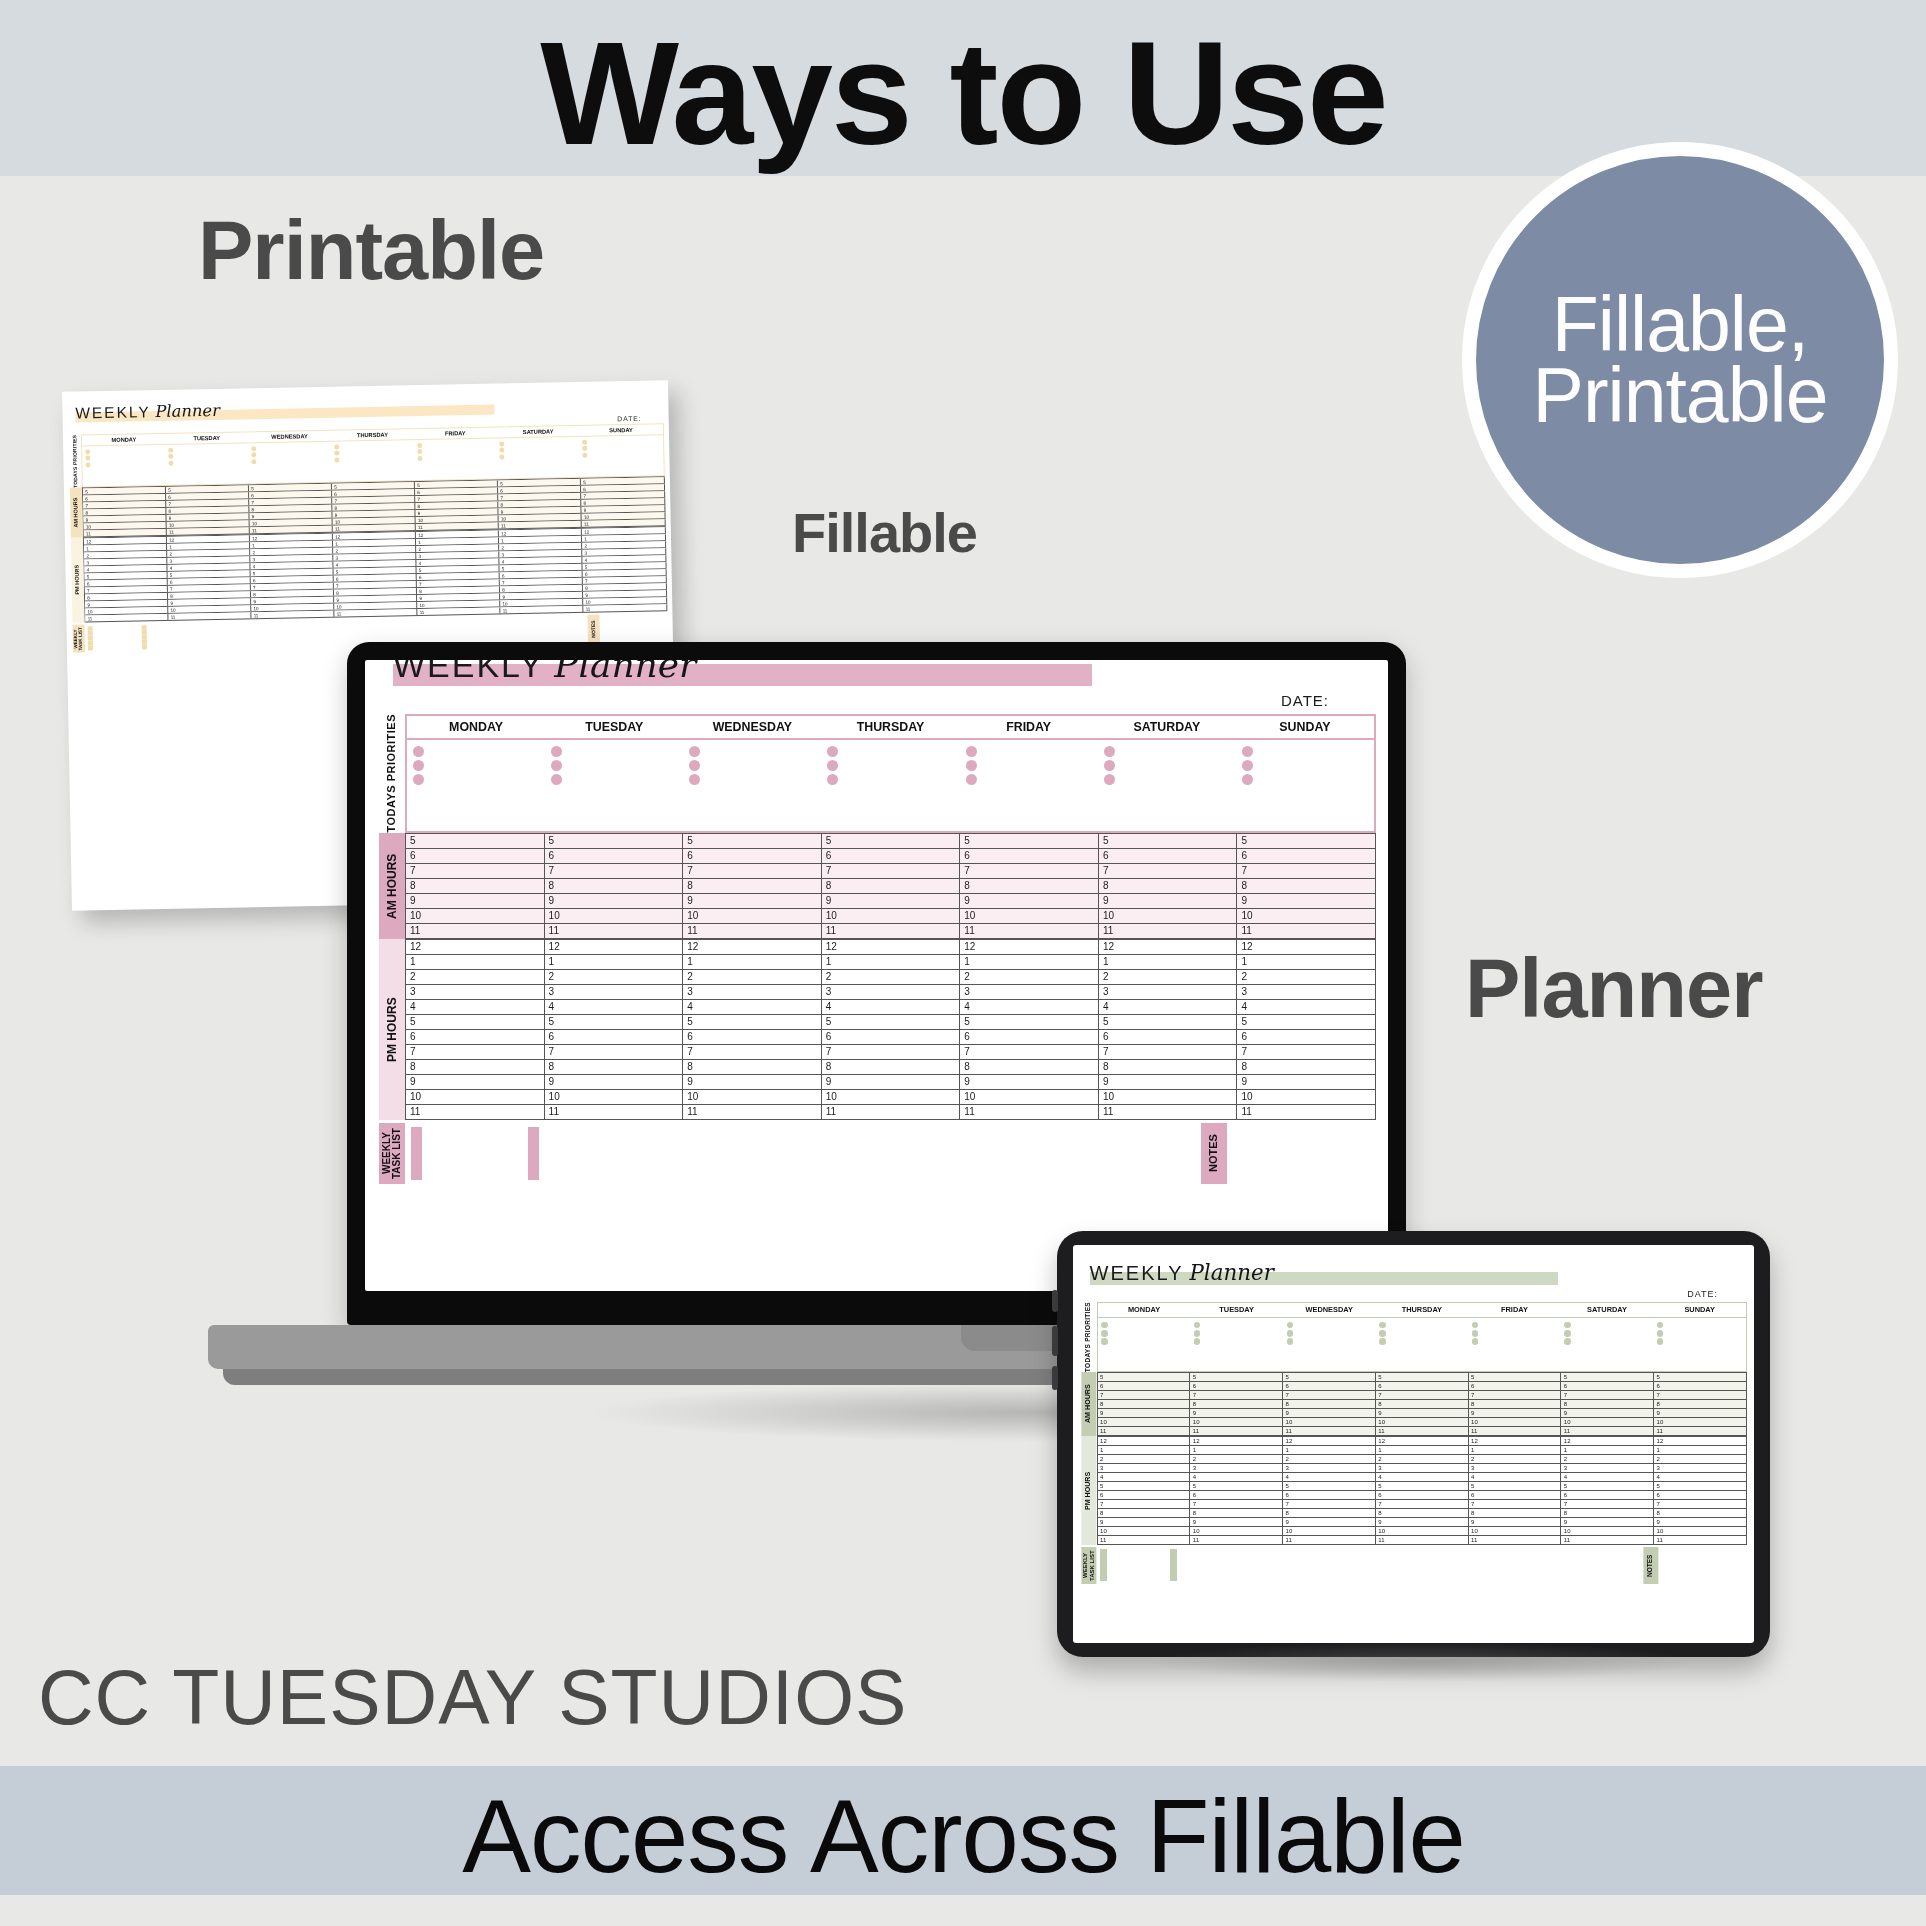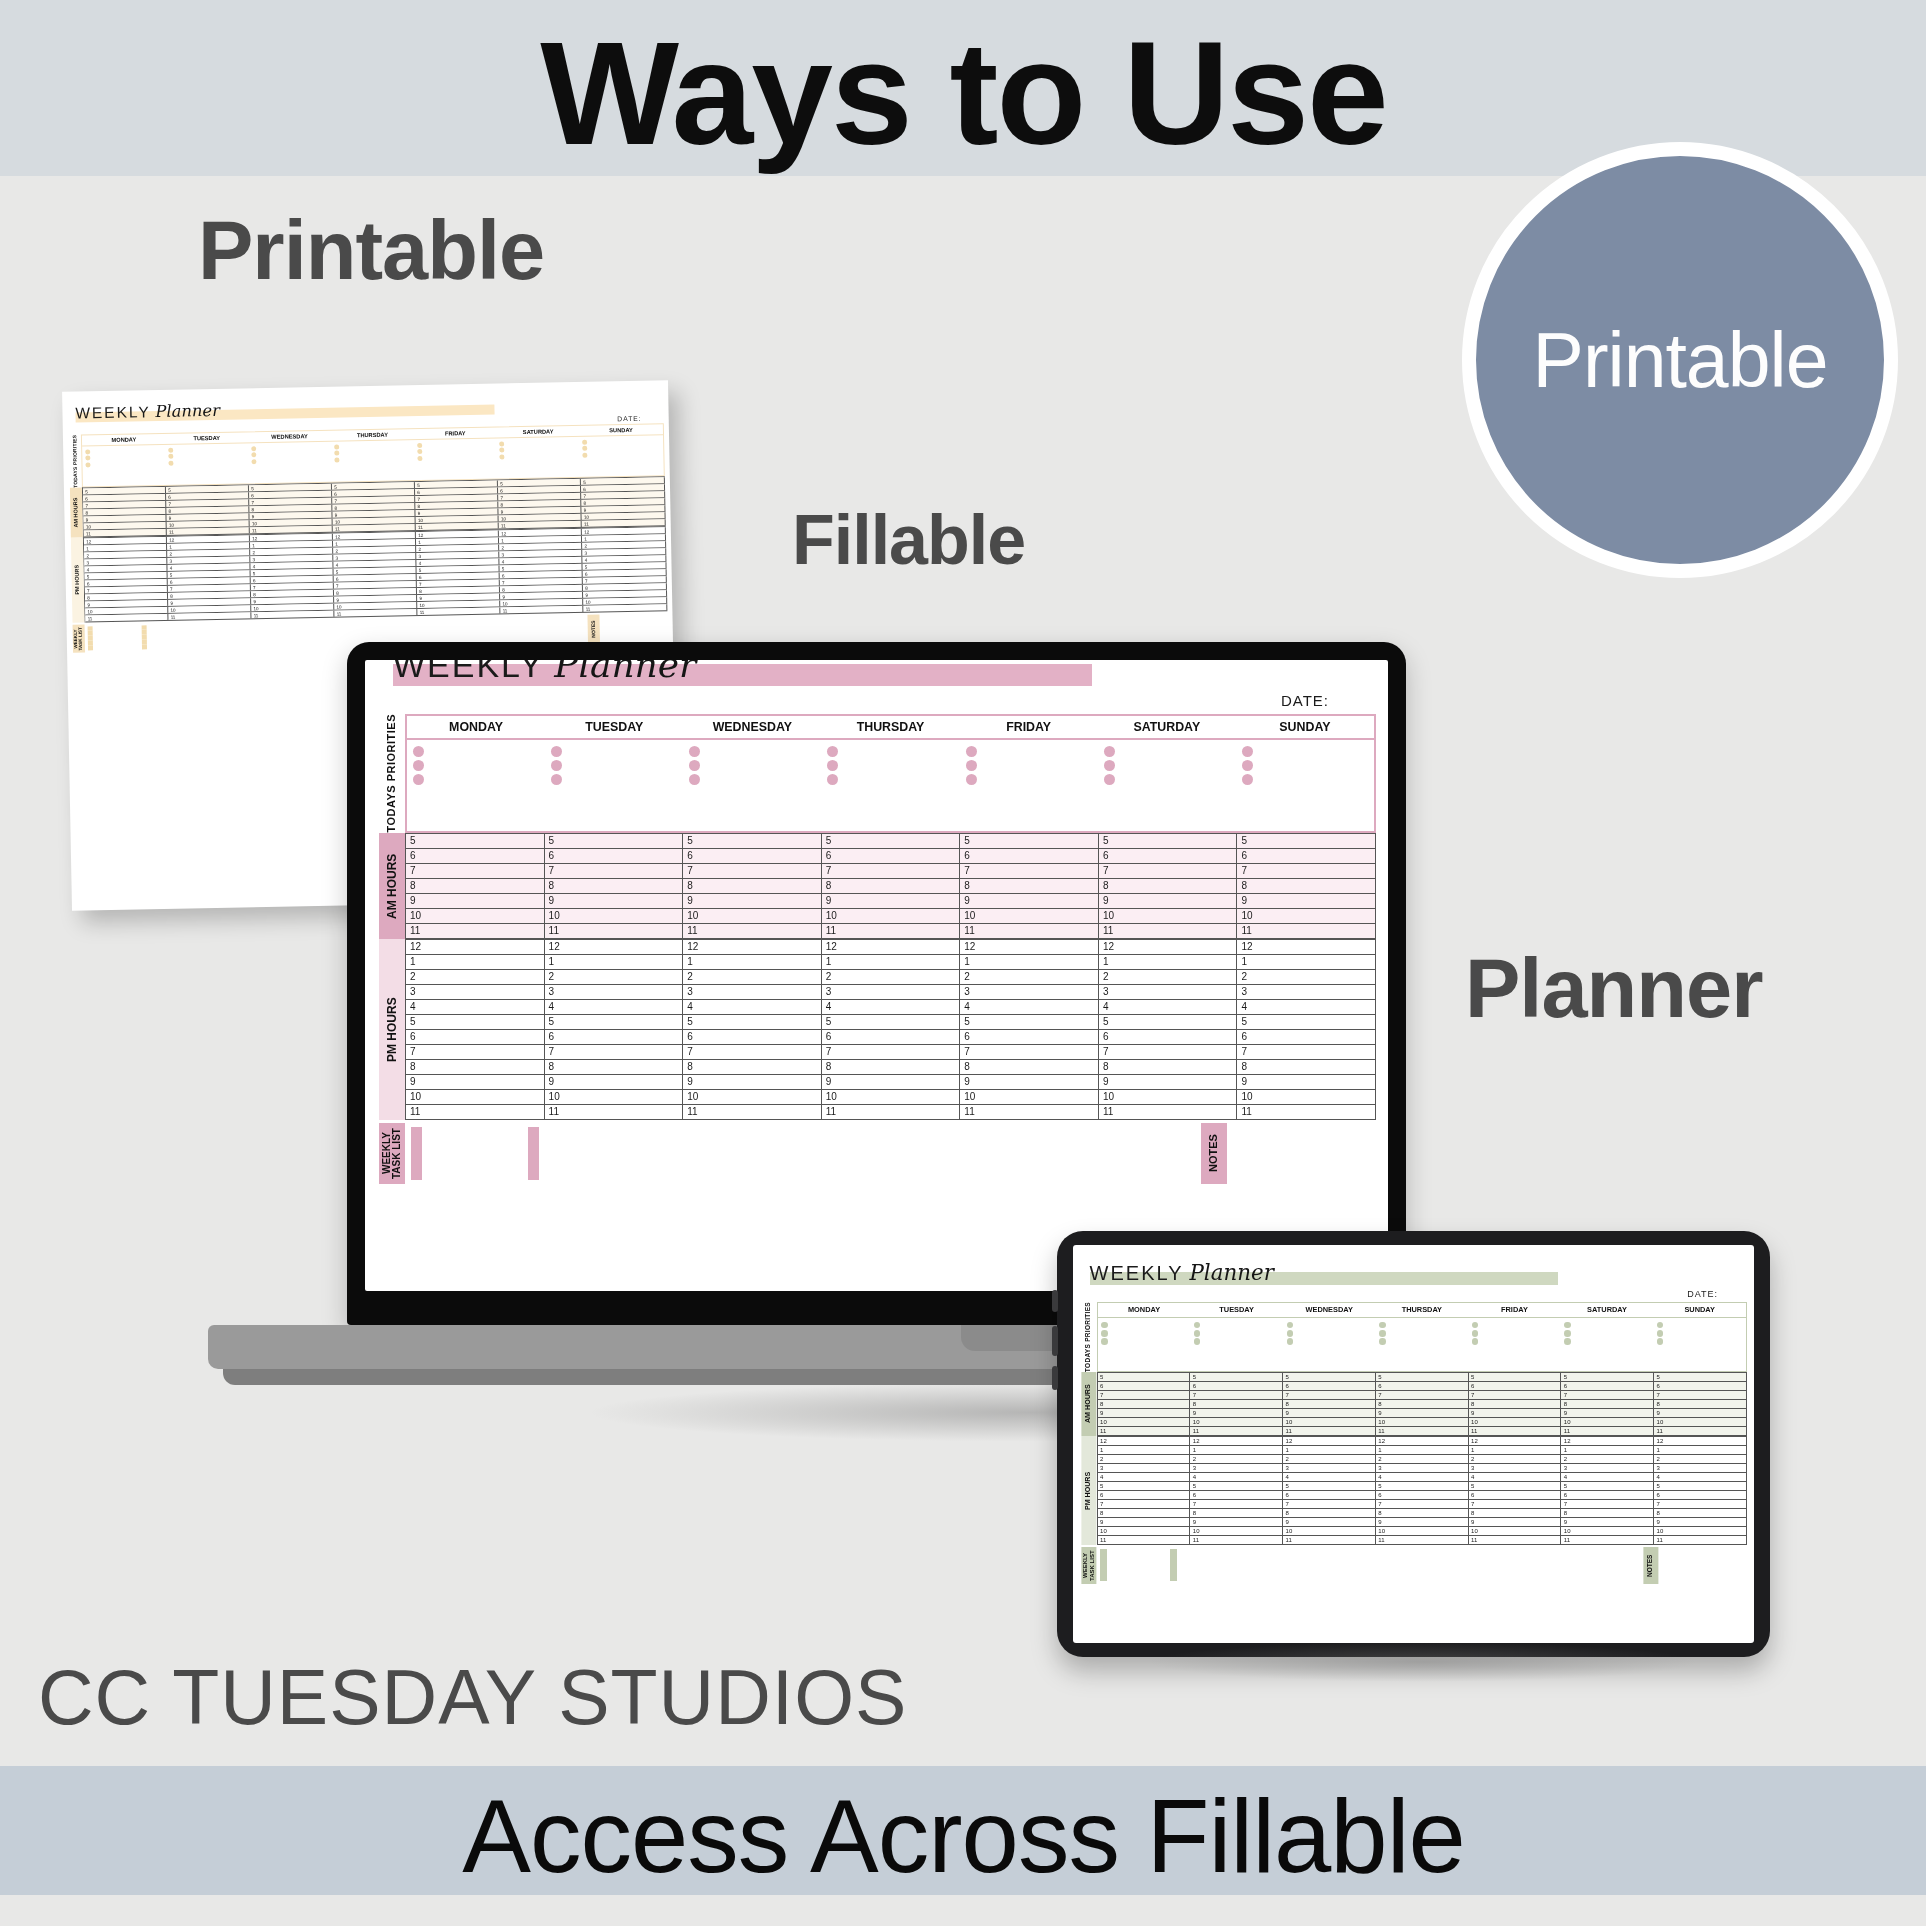--- a/index.html
+++ b/index.html
@@ -21,21 +21,21 @@
     position:absolute;left:0;top:1778px;width:1927px;text-align:center;
     font-size:103px;font-weight:normal;color:#0a0a0a;letter-spacing:-1px;
   }
   .brand{
     position:absolute;left:38px;top:1653px;
     font-size:77px;color:#4a4a4a;letter-spacing:1px;font-weight:normal;
   }
 
   .lbl{position:absolute;color:#4a4a4a;font-weight:bold;letter-spacing:-1px;}
   .lbl-printable{left:198px;top:203px;font-size:83px;}
-  .lbl-fillable{left:792px;top:500px;font-size:70px;}
+  .lbl-fillable{left:792px;top:500px;font-size:56px;}
   .lbl-digital{left:1465px;top:941px;font-size:83px;}
 
   
   .badge{
     position:absolute;left:1462px;top:142px;width:436px;height:436px;
     border-radius:50%;background:#7d8ca4;border:14px solid #ffffff;
     box-sizing:border-box;
     display:flex;align-items:center;justify-content:center;flex-direction:column;
     overflow:hidden;
   }
@@ -123,20 +123,21 @@
 <div class="band-bottom"></div>
 <div class="band-bottom-edge"></div>
 
 <div class="title-main">Ways to Use</div>
 
 <div class="lbl lbl-printable">Printable</div>
 <div class="lbl lbl-fillable">Fillable</div>
 <div class="lbl lbl-digital">Planner</div>
 
 <div class="badge">
+  <span>Fillable,</span>
   <span>Printable</span>
 </div>
 
 <div class="sheet" id="printable-sheet">
     <div class="sh-title" style="margin: 12px 11px 2.7px 12.8px; height: 19px;">
       <div class="sh-title-bg" style="background: rgb(251, 231, 195);"></div>
       <span class="sh-weekly" style="font-size: 15.5px;">WEEKLY</span>
       <span class="sh-planner" style="font-size: 16.4px; margin-left: 4.6px;">Planner</span>
     </div>
     <div class="sh-date" style="font-size: 6.8px; margin: 1.8px 27px 2.3px 0px;">DATE:</div>

